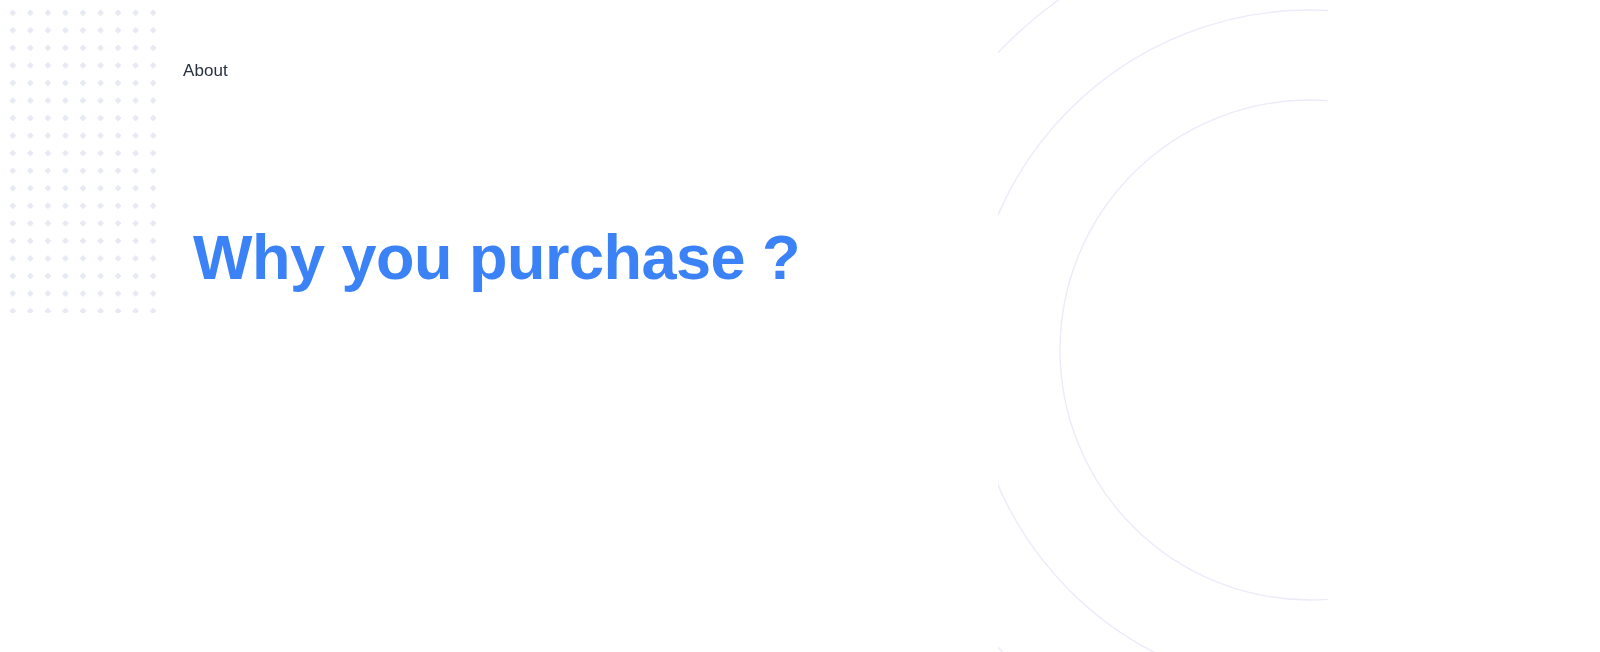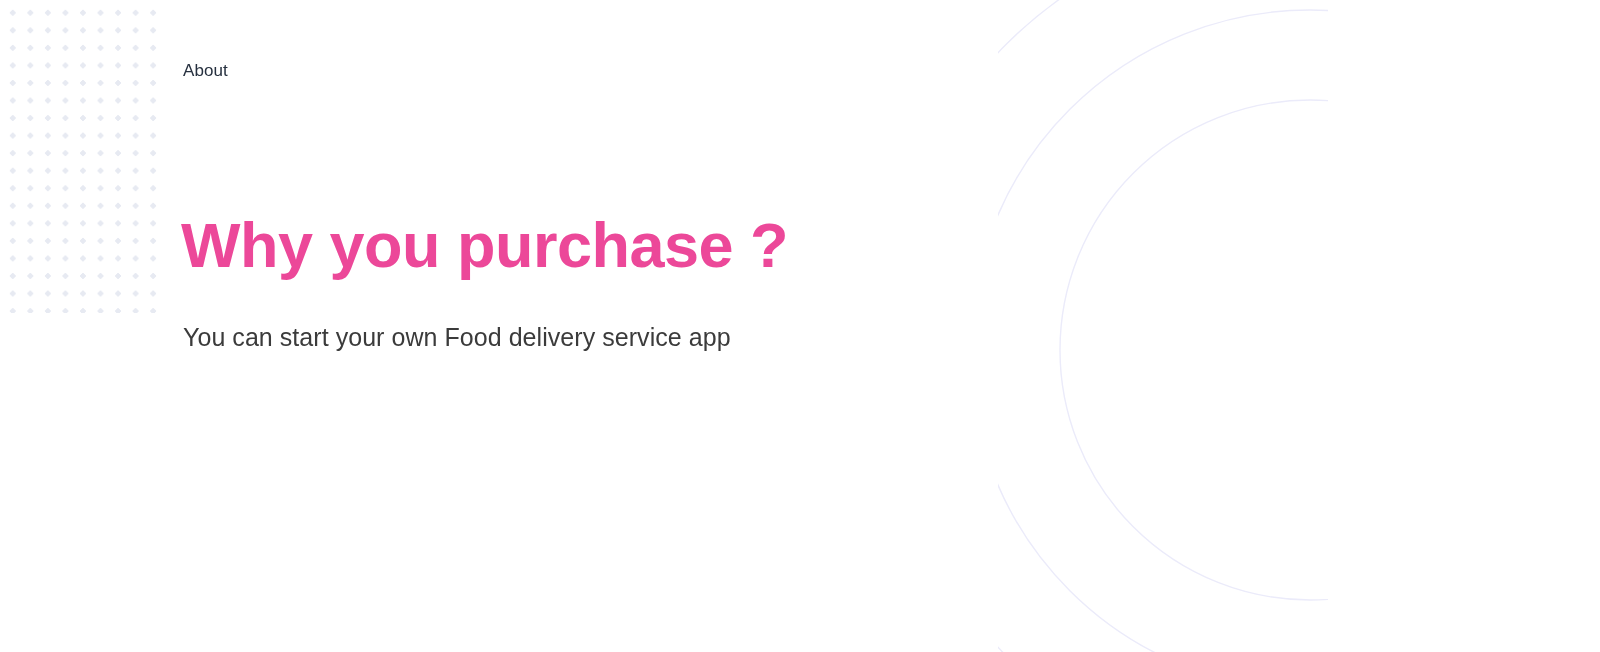--- a/index.html
+++ b/index.html
@@ -69,25 +69,25 @@
     font-weight: 400;
     color: #26303f;
     letter-spacing: 0.1px;
     white-space: nowrap;
   }
 
   .headline {
     position: absolute;
     top: 206px;
     left: -2px;
-    margin: 0;
+    margin: 12px;
     font-size: 63px;
     line-height: 78px;
     font-weight: 700;
-    color: #ec4899;
+    color: #3b82f6;
     letter-spacing: -0.5px;
     white-space: nowrap;
   }
 
   .subcopy {
     position: absolute;
     top: 318px;
     left: 0;
     margin: 0;
     font-size: 25px;
@@ -118,17 +118,16 @@
     </svg>
   </div>
 
   <div class="content">
 
     <div class="eyebrow">About</div>
 
     <h1 class="headline">Why you purchase ?</h1>
 
     <p class="subcopy">
-      <span class="line">You can start your own Food delivery service app</span>
     </p>
 
   </div>
 </div>
 
 </body></html>

